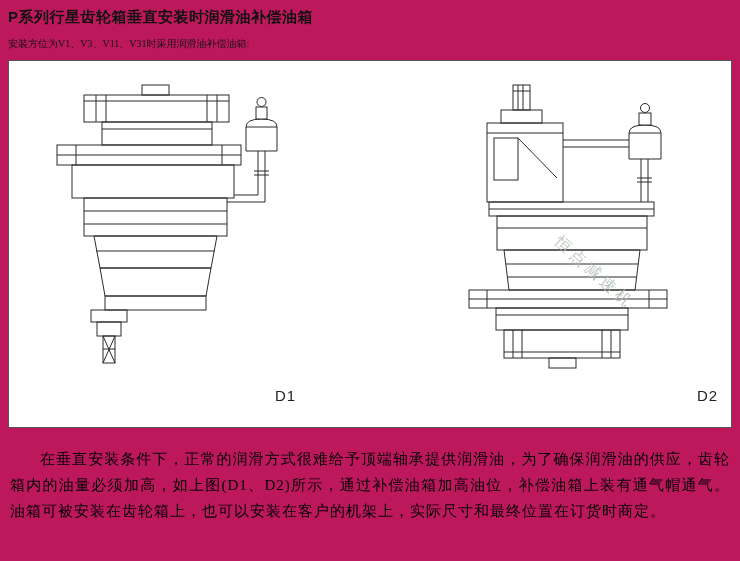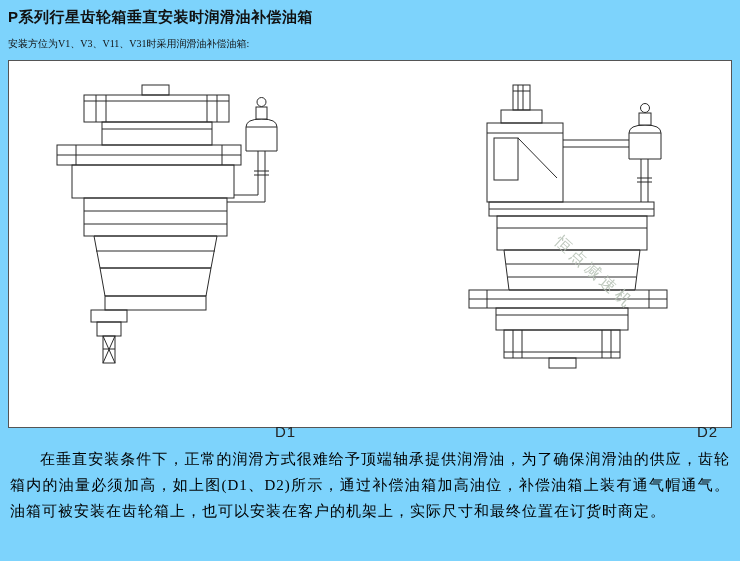--- a/index.html
+++ b/index.html
@@ -2,21 +2,21 @@
 <html><head>
 <meta charset="utf-8">
 <style>
   * { margin: 0; padding: 0; box-sizing: border-box; }
   html, body { background: #ffffff; }
   body {
     width: 740px; height: 561px;
     font-family: "Liberation Sans", sans-serif;
     color: #111;
   }
-  .page { position: relative; width: 740px; height: 561px; background: #7dd3fc; overflow: hidden; }
+  .page { position: relative; width: 740px; height: 561px; background: #be185d; overflow: hidden; }
 
   .title {
     position: absolute; left: 8px; top: 8px;
     font-size: 15px; font-weight: bold; letter-spacing: .5px;
   }
   .subtitle {
     position: absolute; left: 8px; top: 37px;
     font-size: 10px; font-family: "Liberation Serif", serif;
   }
 
@@ -25,21 +25,21 @@
     width: 724px; height: 368px;
     border: 1px solid #555; background: #fff;
   }
   .drawing { position: absolute; top: 22px; }
   .drawing.d1 { left: 45px; }
   .drawing.d2 { left: 448px; }
   svg { display: block; }
 
   .fig-label {
     position: absolute; top: 326px;
-    font-size: 15px; color: #222; letter-spacing: 1px; margin-top: 36px;
+    font-size: 15px; color: #222; letter-spacing: 1px;
   }
   .fig-label.d1 { left: 266px; }
   .fig-label.d2 { left: 688px; }
 
   .watermark {
     position: absolute; left: 548px; top: 168px;
     font-size: 16px; color: #b3bfb2; letter-spacing: 4px;
     transform: rotate(42deg); transform-origin: 0 50%;
     opacity: .85; white-space: nowrap; pointer-events: none;
   }

